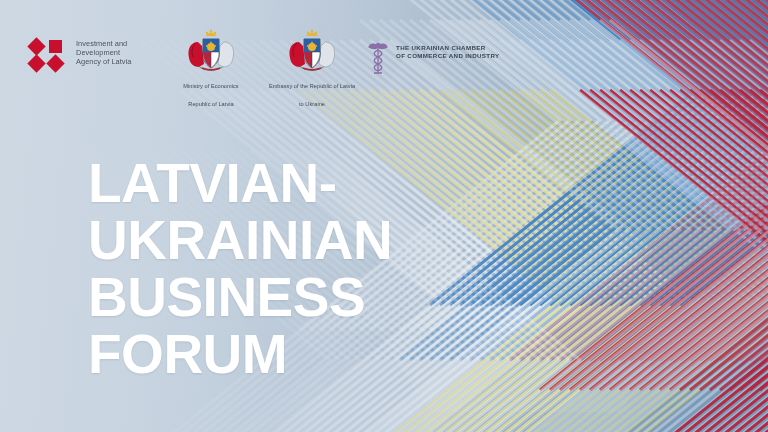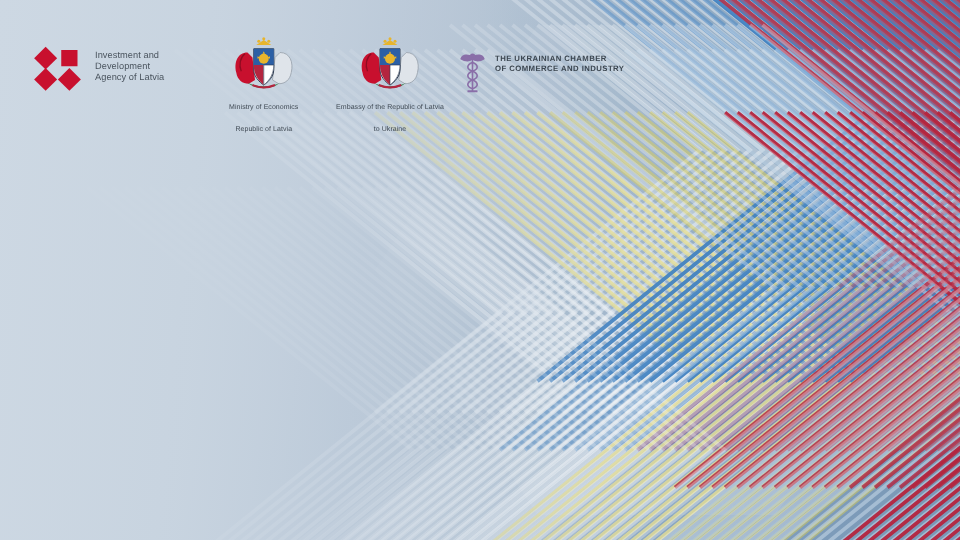--- a/index.html
+++ b/index.html
@@ -257,14 +257,18 @@
           <path d="M8 31 H16" stroke-width="1.6"></path>
         </g>
       </svg>
       <span class="ucci-txt">THE UKRAINIAN CHAMBER
 OF COMMERCE AND INDUSTRY</span>
     </div>
 
 
   </div>
 
+  <h1 class="headline">LATVIAN-
+UKRAINIAN
+BUSINESS
+FORUM</h1>
 
 </div>
 
 </body></html>

